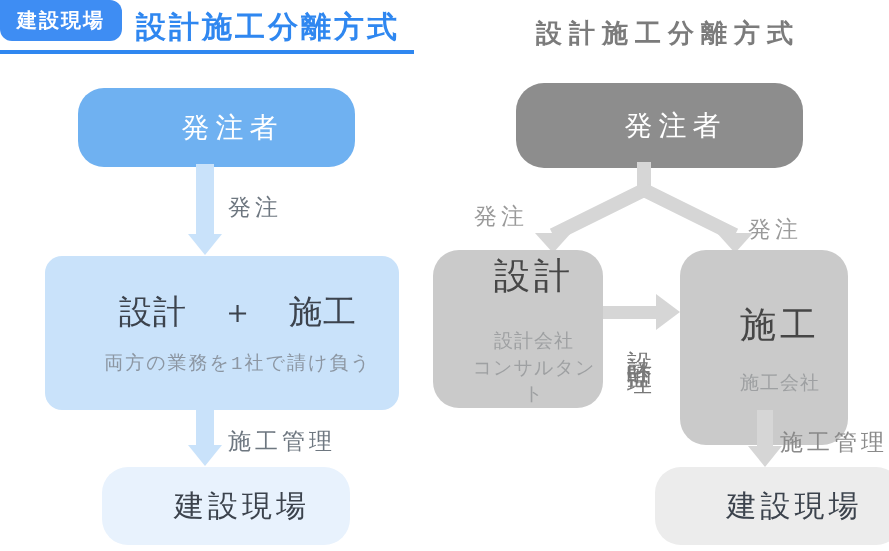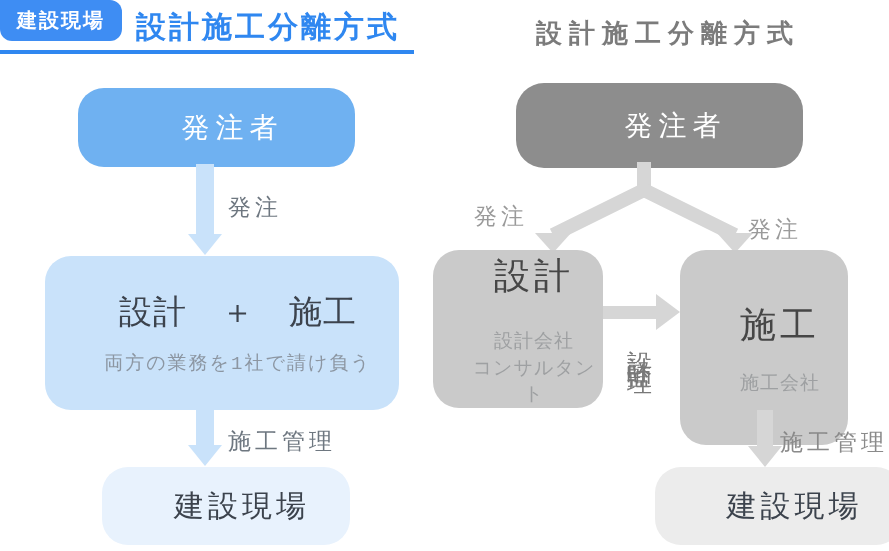--- a/index.html
+++ b/index.html
@@ -19,21 +19,21 @@
     letter-spacing:3px;white-space:nowrap;
   }
   .left-underline{left:0;top:50px;width:414px;height:4px;background:var(--accent-blue);}
   .box{display:flex;align-items:center;justify-content:center;flex-direction:column;text-align:center;padding-left:32px;}
   .client-left{
     left:78px;top:88px;width:245px;height:79px;background:var(--box-blue-strong);
     border-radius:26px;color:#fff;font-size:28px;font-weight:500;letter-spacing:6px;
   }
   .main-left{
     left:45px;top:256px;width:322px;height:154px;background:var(--box-blue-light);
-    border-radius:26px;gap:15px;
+    border-radius:17px;gap:15px;
   }
   .main-left .box-title{font-size:33px;font-weight:500;color:var(--text-dark);letter-spacing:1px;white-space:nowrap;}
   .main-left .box-sub{font-size:19px;color:var(--subtitle-blue-gray);letter-spacing:2px;white-space:nowrap;font-family:Liberation Mono, monospace;}
   .site-left{
     left:102px;top:467px;width:216px;height:78px;background:var(--box-blue-pale);
     border-radius:26px;font-size:30px;font-weight:500;color:var(--text-dark);letter-spacing:4px;
   }
   .site-right{
     left:655px;top:467px;width:215px;height:78px;background:var(--gray-box-pale);
     border-radius:26px;font-size:30px;font-weight:500;color:var(--text-dark);letter-spacing:4px;

